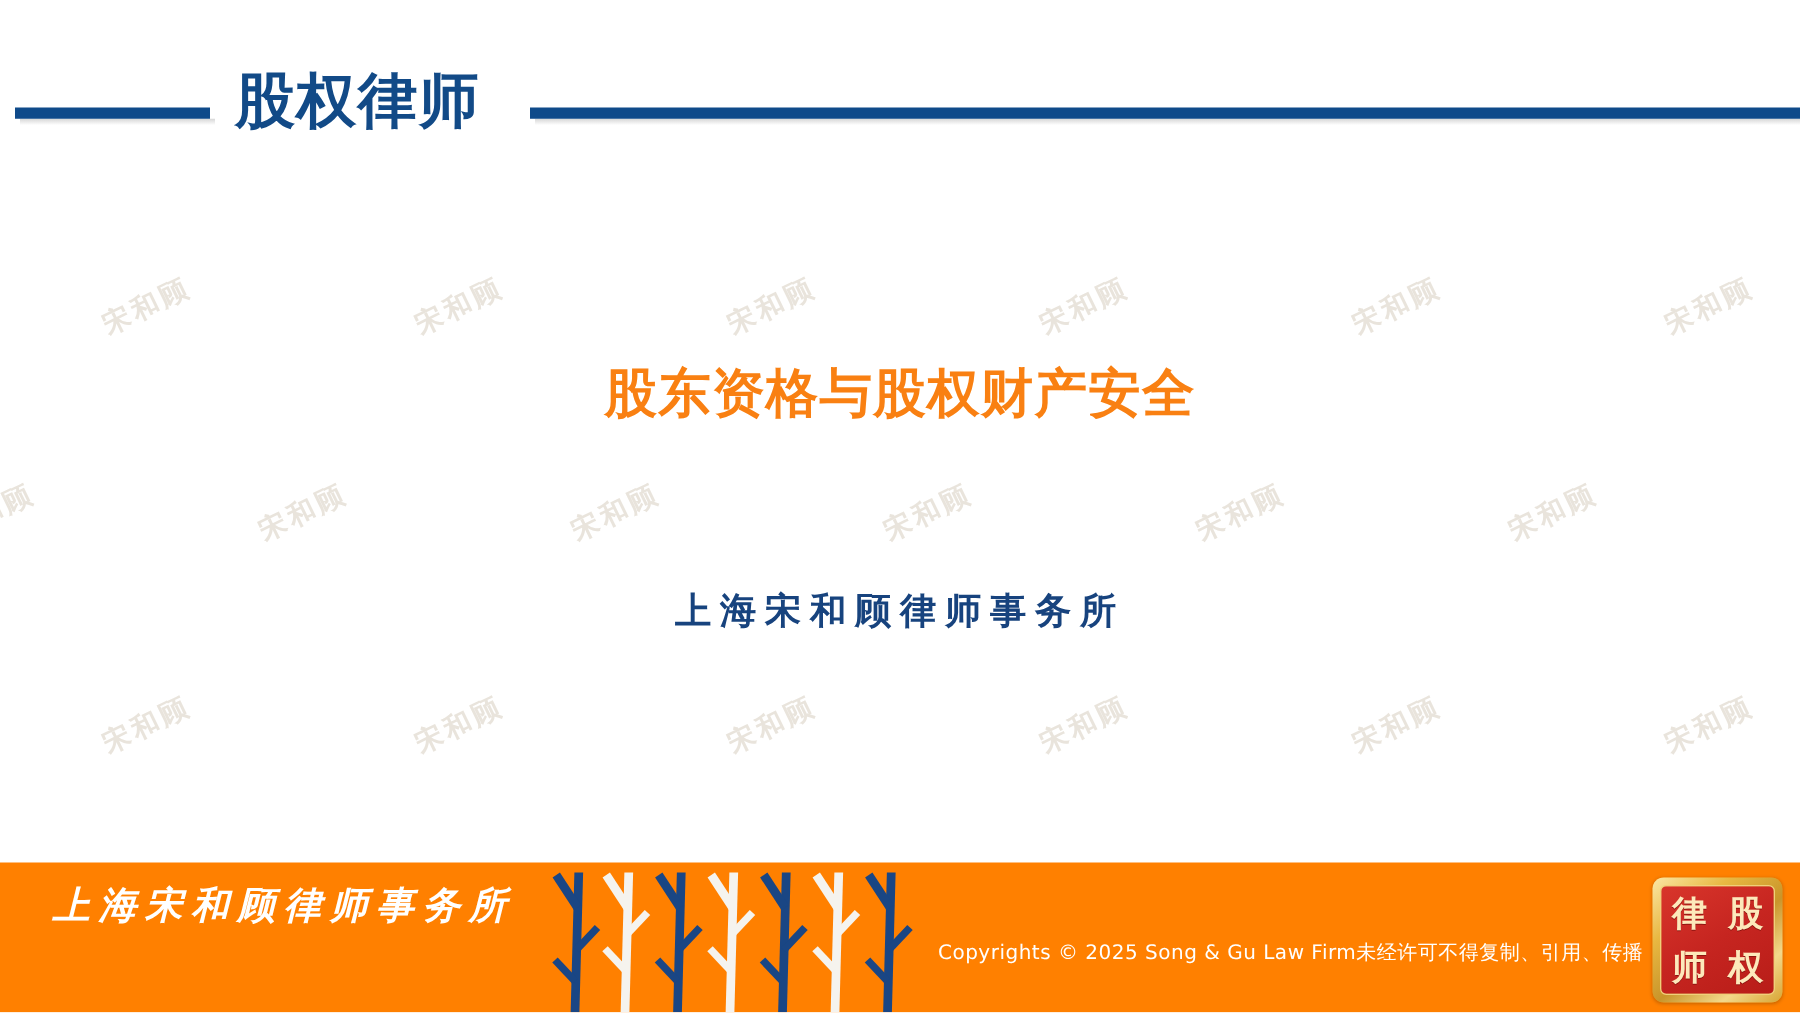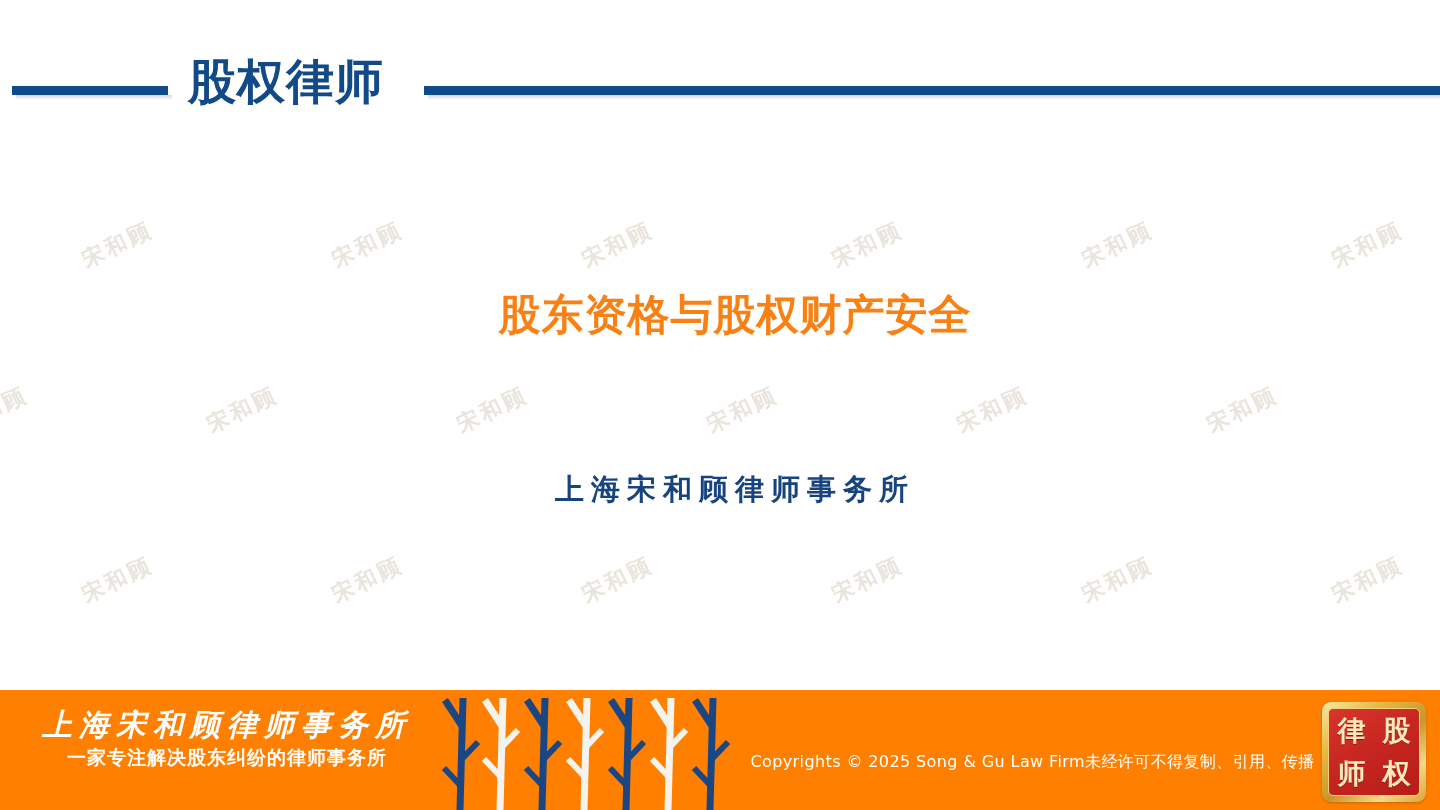--- a/index.html
+++ b/index.html
@@ -87,21 +87,20 @@
   }
 
   
   .main {
     position: absolute;
     left: 0;
     top: 150px;
     width: 1220px;
     height: 540px;
     z-index: 2;
-    margin-left: 15px;
   }
 
   .main-title {
     position: absolute;
     left: 0;
     top: 144px;
     width: 1440px;
     text-align: center;
     font-size: 42px;
     font-weight: 700;
@@ -294,21 +293,20 @@
 
 
     <div class="firm-line">上海宋和顾律师事务所</div>
 
   </div>
 
   <div class="footer">
 
     <div class="footer-logo">
       <div class="footer-logo-name">上海宋和顾律师事务所</div>
-      <div class="footer-logo-tagline">一家专注解决股东纠纷的律师事务所</div>
     </div>
 
     <div class="footer-branches">
       <svg width="330" height="120" viewBox="0 0 330 120" id="branch-svg">
           <g>
             <path d="M38,8 L35,120" stroke="#1a4684" stroke-width="7" fill="none"></path>
             <path d="M37,36 L20,10" stroke="#1a4684" stroke-width="7" fill="none"></path>
             <path d="M36,70 L53,52" stroke="#1a4684" stroke-width="6" fill="none"></path>
             <path d="M35,95 L19,78" stroke="#1a4684" stroke-width="6" fill="none"></path>
           </g>

